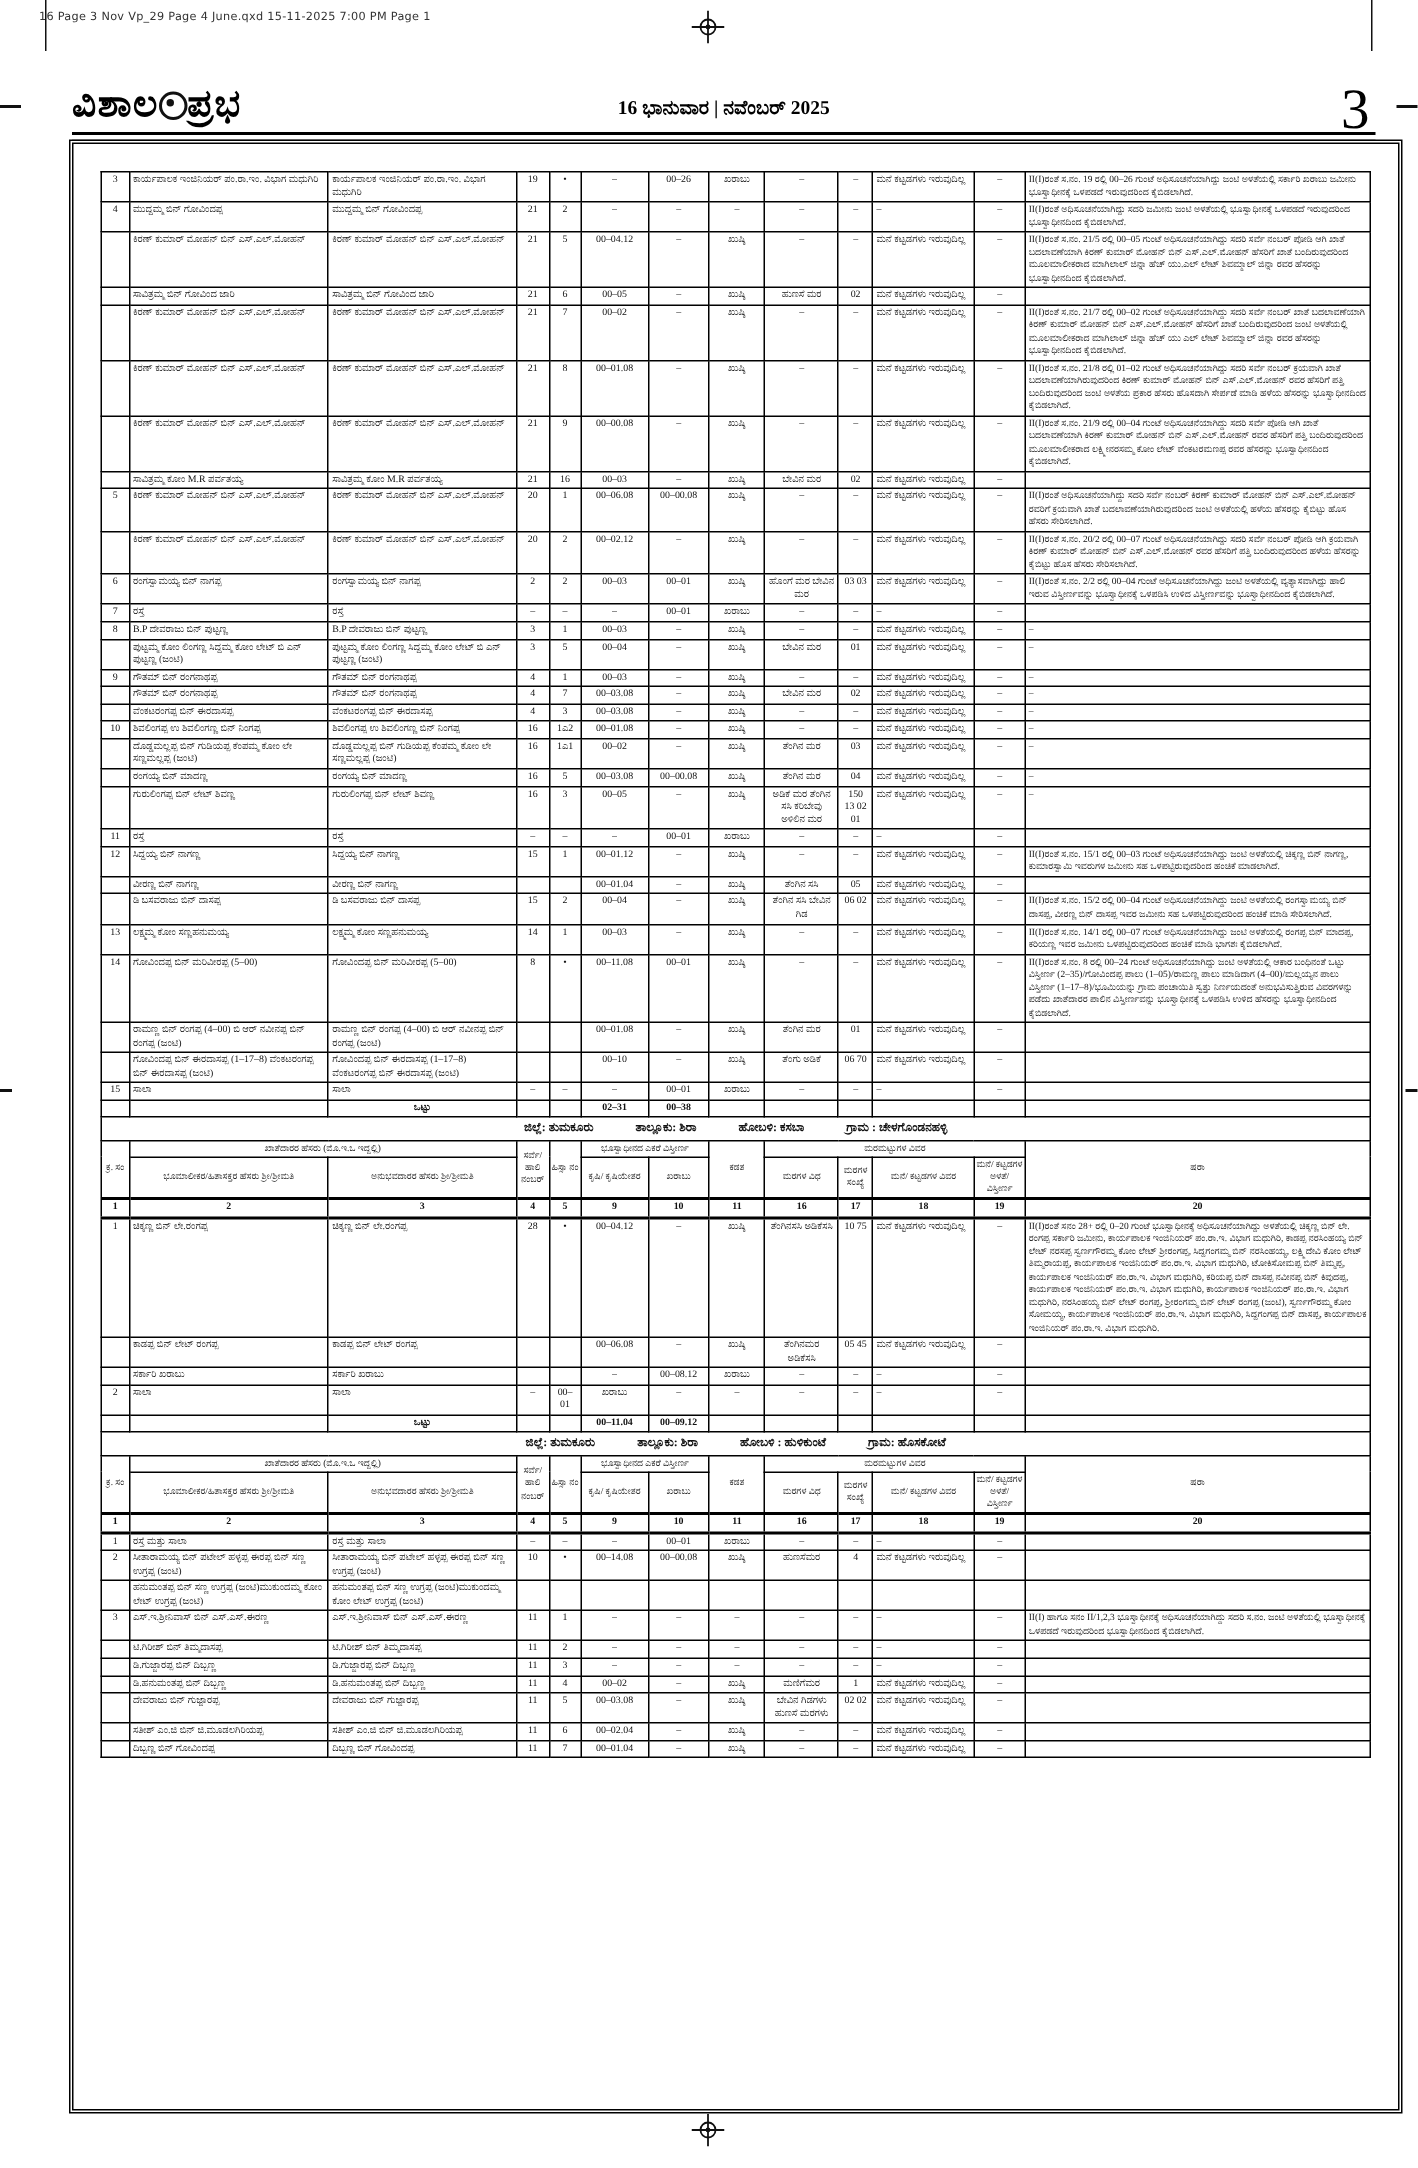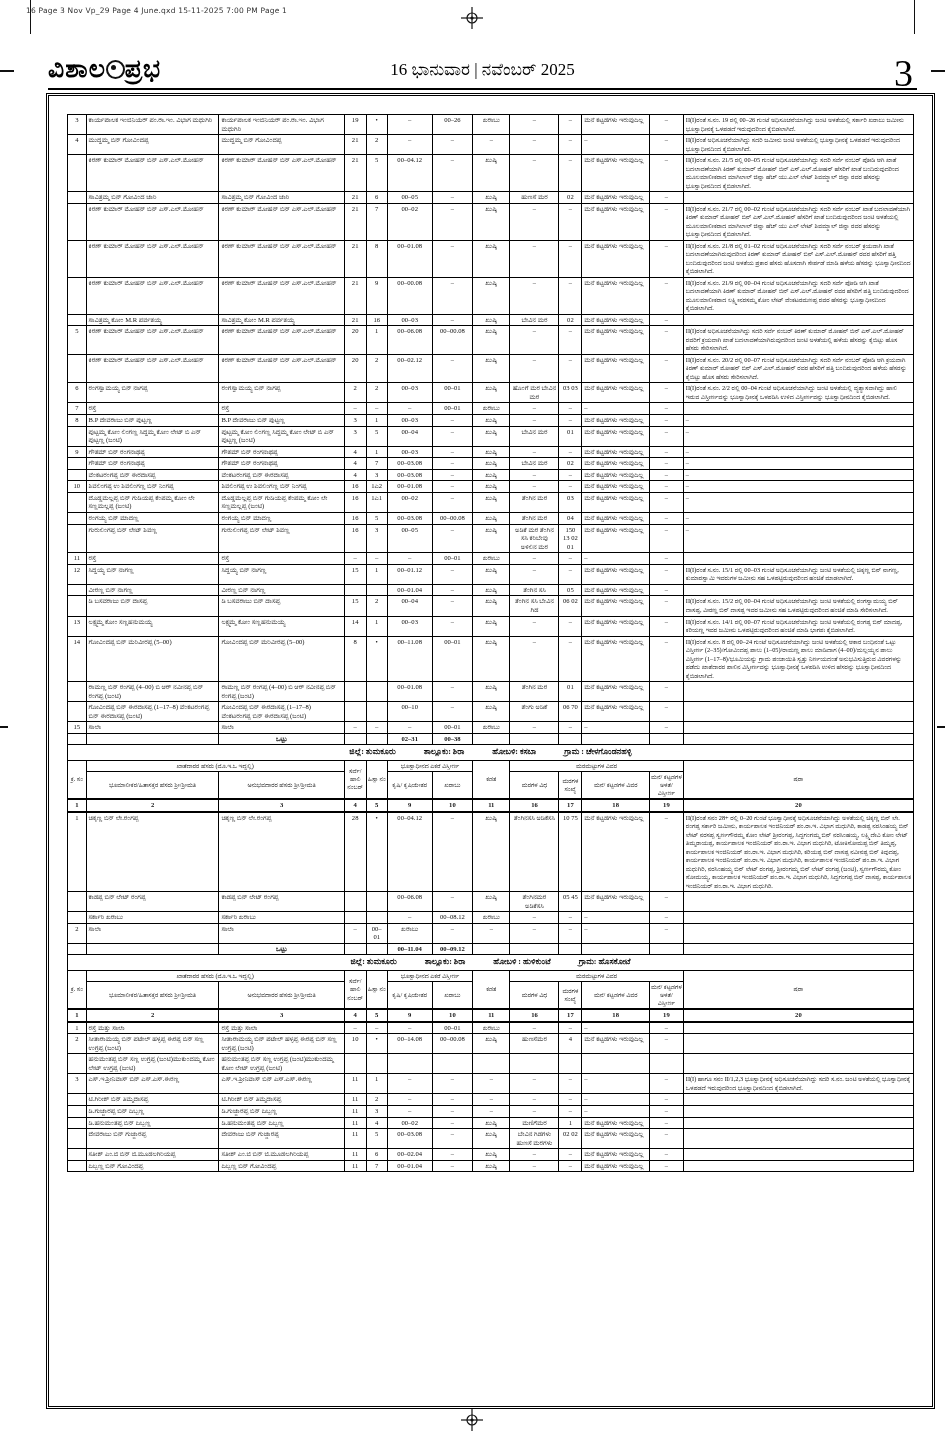--- a/index.html
+++ b/index.html
@@ -26,21 +26,21 @@
   }
   .mast-logo{
     width:15px;height:15px;border-radius:50%;
     border:2px solid #111;display:inline-block;position:relative;background:#fff;
   }
   .mast-logo::after{
     content:"";position:absolute;left:3px;top:3px;width:5px;height:5px;border-radius:50%;background:#111;
   }
   .mast-date{
     position:absolute;left:0;right:0;bottom:6px;text-align:center;
-    font-size:17px;font-weight:normal;color:#000;
+    font-size:13px;font-weight:bold;color:#000;
   }
   .mast-page{
     position:absolute;right:4px;bottom:-6px;
     font-size:38px;font-weight:normal;color:#000;line-height:1;
   }
   .mast-rule{position:absolute;left:48px;right:28px;top:88px;height:3px;
     border-top:2px solid #000;border-bottom:1px solid #000;}
   
   .sheet{
     position:absolute;left:46px;right:10px;top:93px;bottom:36px;

